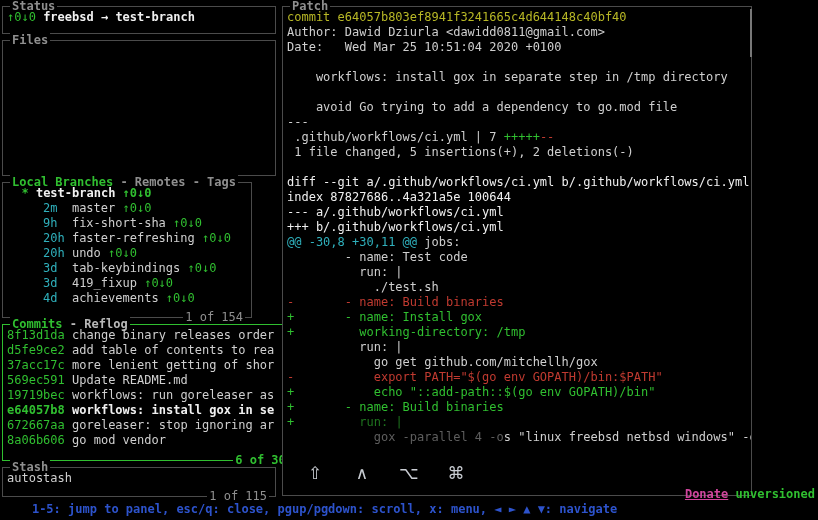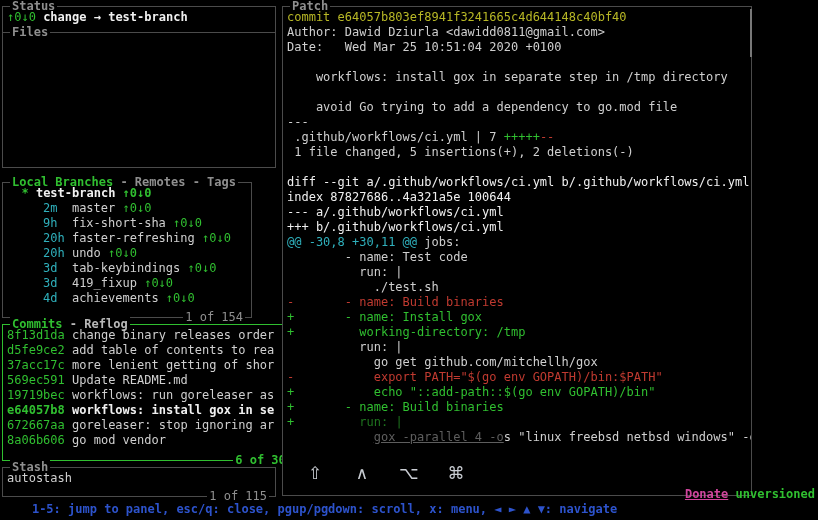--- a/index.html
+++ b/index.html
@@ -31,21 +31,21 @@
   .hash { color:var(--green); }
   .sel { font-weight:bold; }
   .sel .msg { color:var(--bright); }
   
   .w { color:var(--text); }
   .b { color:var(--bright); font-weight:normal; }
   .y { color:var(--yellow); }
   .g { color:var(--green); }
   .r { color:var(--red); }
   .c { color:var(--cyan); }
-  .d { color:var(--dim);text-decoration:underline; }
+  .d { color:var(--dim); }
   .gd { color:var(--dimgreen); }
   #scroll-thumb { position:absolute; top:2px; right:-1px; width:2px; height:48px; background:#787878; }
   #keycast {
     position:absolute; left:22px; bottom:14px; display:flex; gap:27px;
     color:var(--keycast); font-size:17px; font-family:"DejaVu Sans", sans-serif;
   }
   #keycast span { width:20px; text-align:center; display:inline-block; }
   #statusbar {
     position:absolute; left:3px; bottom:17px; width:812px; height:16px;
     color:var(--blue); font-weight:bold; white-space:pre;
@@ -55,24 +55,24 @@
   #version { color:var(--green); }
   .status-line .repo { color:var(--bright); font-weight:bold; }
 </style>
 </head>
 <body>
 
 <div id="screen" style="--bg: #000000; --border: #4b4b4b; --title: #8f8f8f; --text: #cfcfcf; --bright: #f0f0f0; --green: #30bf30; --cyan: #2fb0bc; --yellow: #b8b826; --red: #c03a30; --blue: #2d53cc; --magenta: #cf459c; --dim: #5e5e5e; --dimgreen: #1e741e; --keycast: #c9cdd3;">
 
   <div class="panel" style="left:2px;top:6px;width:274px;height:28px;">
     <div class="panel-title"><span>Status</span></div>
-    <div class="panel-body status-line"><span class="arrows">↑0↓0</span><span> </span><span class="repo">change → test-branch</span></div>
+    <div class="panel-body status-line"><span class="arrows">↑0↓0</span><span> </span><span class="repo">freebsd → test-branch</span></div>
   </div>
 
-  <div class="panel" style="left:2px;top:32px;width:274px;height:136px;">
+  <div class="panel" style="left:2px;top:40px;width:274px;height:136px;">
     <div class="panel-title"><span>Files</span></div>
     <div class="panel-body"></div>
   </div>
 
   <div class="panel" style="left:2px;top:182px;width:250px;height:136px;">
     <div class="panel-title"><span class="t-green">Local Branches</span><span class="t-sub"> - Remotes - Tags</span></div>
     <div class="panel-body" id="branches-list"><div class="row sel"><span class="star">  * </span><span class="msg">test-branch</span><span class="arrows"> ↑0↓0</span></div><div class="row"><span class="recency">2m  </span><span class="w">master</span><span class="arrows"> ↑0↓0</span></div><div class="row"><span class="recency">9h  </span><span class="w">fix-short-sha</span><span class="arrows"> ↑0↓0</span></div><div class="row"><span class="recency">20h </span><span class="w">faster-refreshing</span><span class="arrows"> ↑0↓0</span></div><div class="row"><span class="recency">20h </span><span class="w">undo</span><span class="arrows"> ↑0↓0</span></div><div class="row"><span class="recency">3d  </span><span class="w">tab-keybindings</span><span class="arrows"> ↑0↓0</span></div><div class="row"><span class="recency">3d  </span><span class="w">419_fixup</span><span class="arrows"> ↑0↓0</span></div><div class="row"><span class="recency">4d  </span><span class="w">achievements</span><span class="arrows"> ↑0↓0</span></div></div>
     <div class="panel-count">1 of 154</div>
   </div>
 

